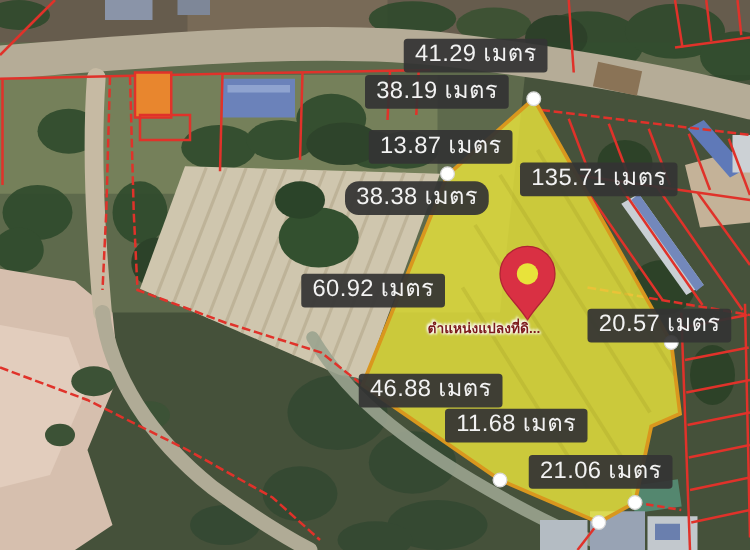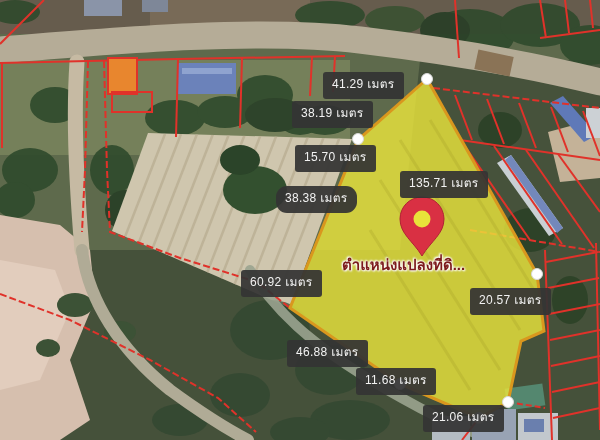--- a/index.html
+++ b/index.html
@@ -5,31 +5,30 @@
   html,body{margin:0;padding:0;background:#222;}
   #screen{
     position:relative;width:600px;height:440px;overflow:hidden;
     font-family:"Liberation Sans","DejaVu Sans",sans-serif;
   }
   #map-art{position:absolute;left:0;top:0;z-index:1;}
   .mlabel{
     position:absolute;z-index:3;
     background:rgba(52,52,52,.93);
     color:#f2f2f2;
-    font-size:12px;line-height:23px;
+    font-size:19px;line-height:23px;
     padding:1px 9px 3px 9px;
     border-radius:3px;
     white-space:nowrap;
     letter-spacing:.3px;
-    margin-top:41px;
   }
   #pin-caption{
     position:absolute;z-index:2;
     left:342px;top:253px;
-    font-size:15px;font-weight:bold;
+    font-size:11px;font-weight:bold;
     color:#7c1b1b;
     white-space:nowrap;
     text-shadow:0 0 2px #fff,0 0 3px #fff,1px 1px 2px #fff,-1px -1px 2px #fff;
   }
 </style>
 </head>
 <body>
 
 <div id="screen">
 
@@ -211,22 +210,22 @@
       <circle cx="400" cy="384" r="5.5"></circle>
       <circle cx="479" cy="418" r="5.5"></circle>
       <circle cx="508" cy="402" r="5.5"></circle>
     </g>
   </svg>
 
   <div id="pin-caption">ตำแหน่งแปลงที่ดิ...</div>
 
   <div class="mlabel" style="left:323px;top:31px;">41.29 เมตร</div>
   <div class="mlabel" style="left:292px;top:60px;">38.19 เมตร</div>
-  <div class="mlabel" style="left:295px;top:104px;">15.70 เมตร</div>
+  <div class="mlabel" style="left:295px;top:104px;">13.87 เมตร</div>
   <div class="mlabel" style="left:276px;top:145px;border-radius:11px;">38.38 เมตร</div>
-  <div class="mlabel" style="left:400px;top:130px;text-align:right;">135.71 เมตร</div>
-  <div class="mlabel" style="left:241px;top:229px;">60.92 เมตร</div>
+  <div class="mlabel" style="left:416px;top:130px;text-align:right;">135.71 เมตร</div>
+  <div class="mlabel" style="left:241px;top:219px;">60.92 เมตร</div>
   <div class="mlabel" style="left:470px;top:247px;">20.57 เมตร</div>
   <div class="mlabel" style="left:287px;top:299px;">46.88 เมตร</div>
   <div class="mlabel" style="left:356px;top:327px;">11.68 เมตร</div>
   <div class="mlabel" style="left:423px;top:364px;">21.06 เมตร</div>
 
 </div>
 
 </body></html>

